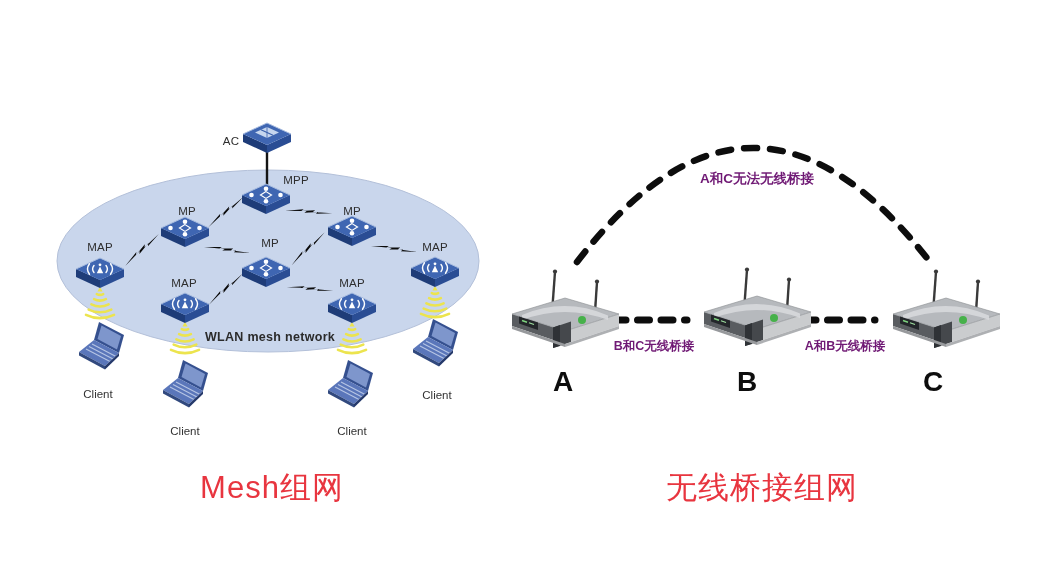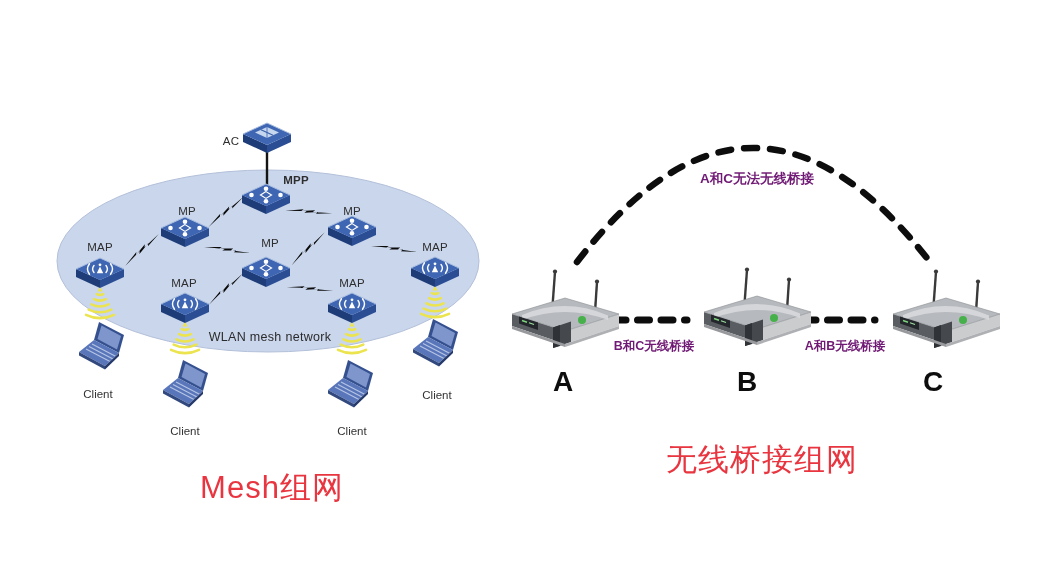--- a/index.html
+++ b/index.html
@@ -2,21 +2,21 @@
 <html><head>
 <meta charset="utf-8">
 <style>
   html,body{margin:0;padding:0;background:#ffffff;}
   .canvas{position:relative;width:1037px;height:586px;background:#ffffff;overflow:hidden;
           font-family:"Liberation Sans", sans-serif;}
   .abs{position:absolute;}
   .ctr{transform:translate(-50%,-50%);white-space:nowrap;}
   .node-label{font-size:11.5px;color:#2e2e2e;letter-spacing:.2px;}
   .client-label{font-size:11.5px;color:#333333;margin-top:18px;}
-  .wlan-label{font-size:12.5px;font-weight:normal;color:#2b2b2b;letter-spacing:.3px;}
+  .wlan-label{font-size:12.5px;font-weight:bold;color:#2b2b2b;letter-spacing:.3px;}
   .link-label{font-size:13.5px;font-weight:bold;color:#701a75;}
   .link-label.small{font-size:12.5px;}
   .ap-letter{font-size:28px;font-weight:bold;color:#0d0d0d;}
   .caption{font-size:31px;color:#e8353f;letter-spacing:1px;text-align:center;}
   svg{position:absolute;left:0;top:0;overflow:visible;}
 </style>
 </head>
 <body>
 
 <div class="canvas">
@@ -118,21 +118,21 @@
     <use href="#map3d" x="328" y="293"></use>
     <use href="#map3d" x="411" y="257"></use>
 
     <use href="#laptop" x="78" y="322"></use>
     <use href="#laptop" x="162" y="360"></use>
     <use href="#laptop" x="327" y="360"></use>
     <use href="#laptop" x="412" y="319"></use>
   </svg>
 
   <div class="abs ctr node-label" style="left:231px;top:141px;">AC</div>
-  <div class="abs ctr node-label" style="left:296px;top:180px;font-weight:bold;">MPP</div>
+  <div class="abs ctr node-label" style="left:296px;top:180px;">MPP</div>
   <div class="abs ctr node-label" style="left:187px;top:211px;">MP</div>
   <div class="abs ctr node-label" style="left:352px;top:211px;">MP</div>
   <div class="abs ctr node-label" style="left:270px;top:243px;">MP</div>
   <div class="abs ctr node-label" style="left:100px;top:247px;">MAP</div>
   <div class="abs ctr node-label" style="left:184px;top:283px;">MAP</div>
   <div class="abs ctr node-label" style="left:352px;top:283px;">MAP</div>
   <div class="abs ctr node-label" style="left:435px;top:247px;">MAP</div>
   <div class="abs ctr wlan-label" style="left:270px;top:337px;">WLAN mesh network</div>
   <div class="abs ctr client-label" style="left:98px;top:376px;">Client</div>
   <div class="abs ctr client-label" style="left:185px;top:413px;">Client</div>
@@ -179,15 +179,15 @@
     <use href="#router" x="700" y="266"></use>
     <use href="#router" x="889" y="268"></use>
   </svg>
 
   <div class="abs ctr link-label" style="left:757px;top:179px;">A和C无法无线桥接</div>
   <div class="abs ctr link-label small" style="left:654px;top:346px;">B和C无线桥接</div>
   <div class="abs ctr link-label small" style="left:845px;top:346px;">A和B无线桥接</div>
   <div class="abs ctr ap-letter" style="left:563px;top:382px;">A</div>
   <div class="abs ctr ap-letter" style="left:747px;top:382px;">B</div>
   <div class="abs ctr ap-letter" style="left:933px;top:382px;">C</div>
-  <div class="abs ctr caption" style="left:762px;top:460px;">无线桥接组网</div>
+  <div class="abs ctr caption" style="left:762px;top:488px;">无线桥接组网</div>
 
 </div>
 
 </body></html>

